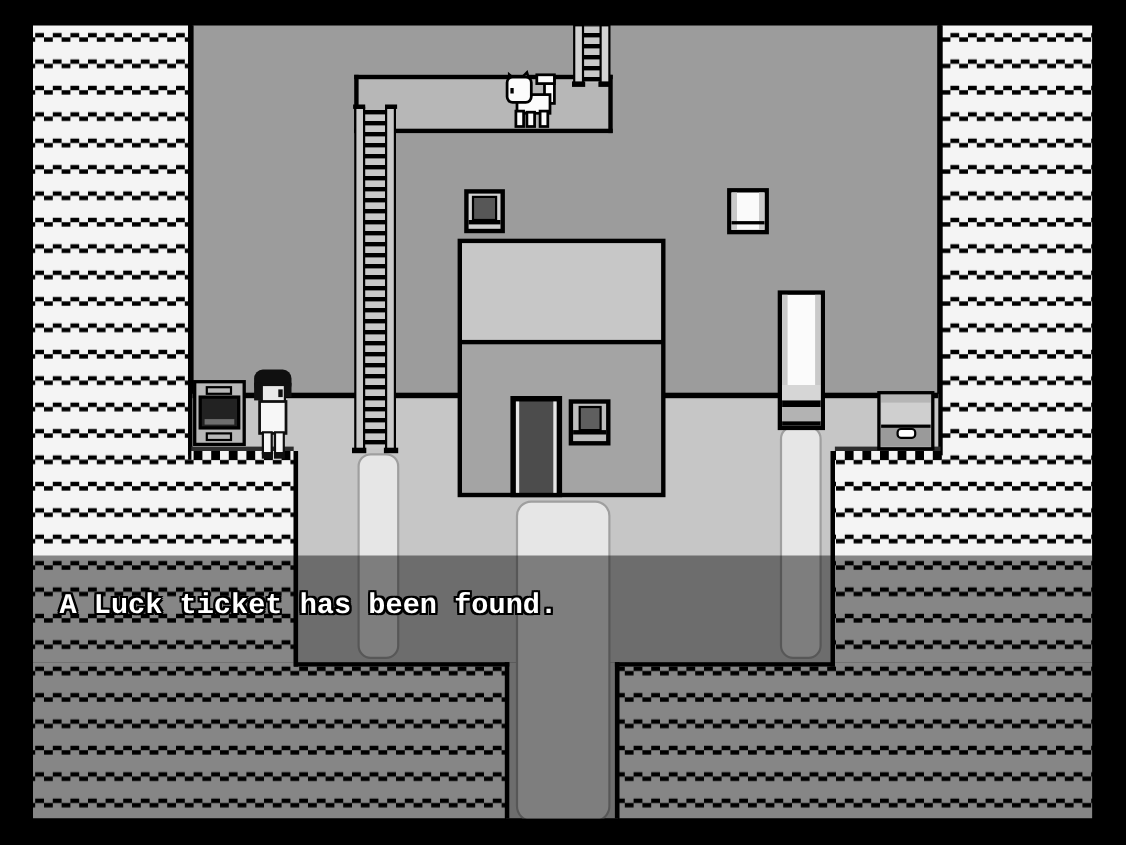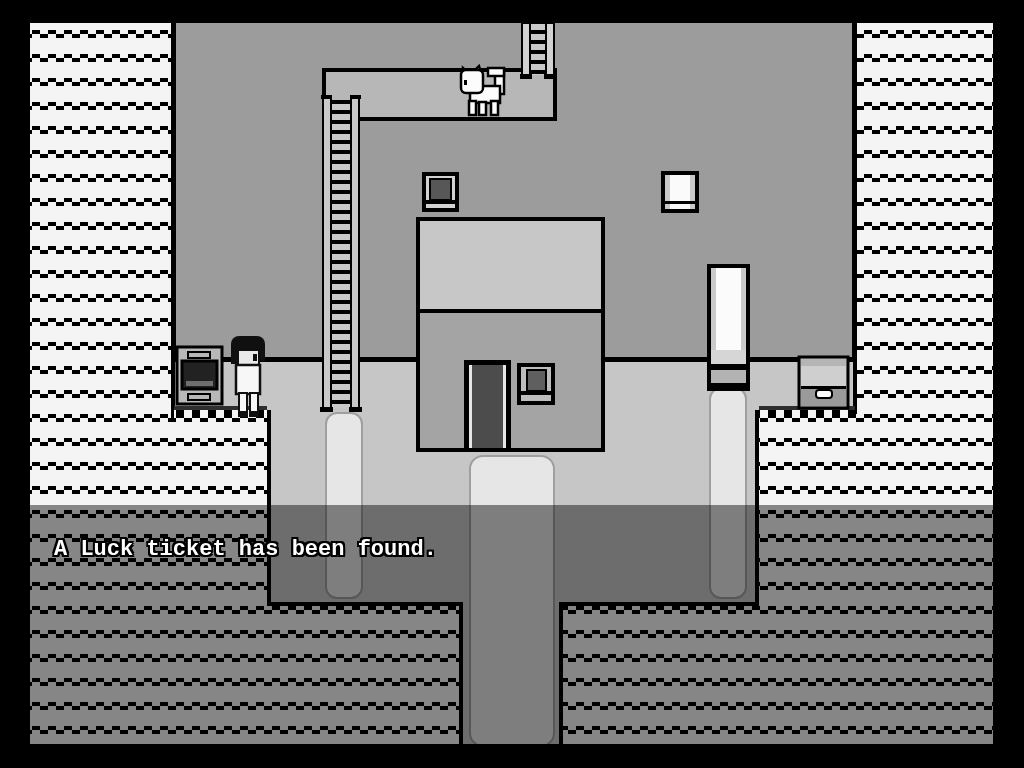--- a/index.html
+++ b/index.html
@@ -13,21 +13,21 @@
   .stage svg{position:absolute;left:0;top:0;display:block;}
   .message-layer{
     position:absolute;left:0;top:0;width:1024px;height:768px;
     pointer-events:none;
   }
   .message-text{
     position:absolute;
     left:54px;top:533px;
     font-family:"Liberation Mono",monospace;
     font-weight:bold;
-    font-size:22px;
+    font-size:26px;
     line-height:34px;
     color:#ffffff;
     letter-spacing:0px;
     white-space:pre;
     text-shadow:
       2px 0 0 #000,-2px 0 0 #000,0 2px 0 #000,0 -2px 0 #000,
       2px 2px 0 #000,-2px -2px 0 #000,2px -2px 0 #000,-2px 2px 0 #000;
   }
 </style>
 </head>

